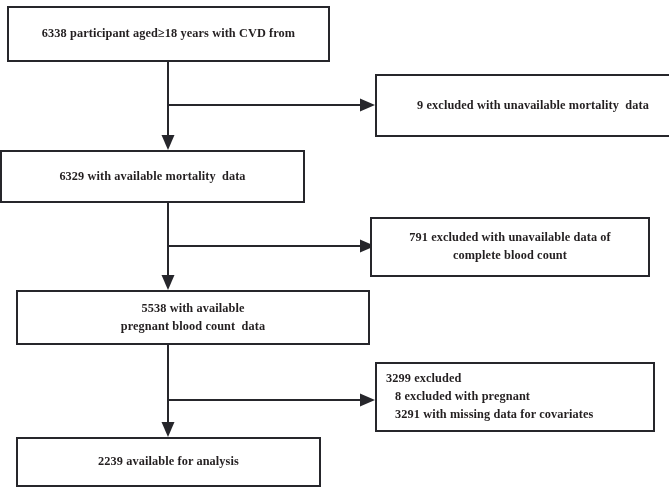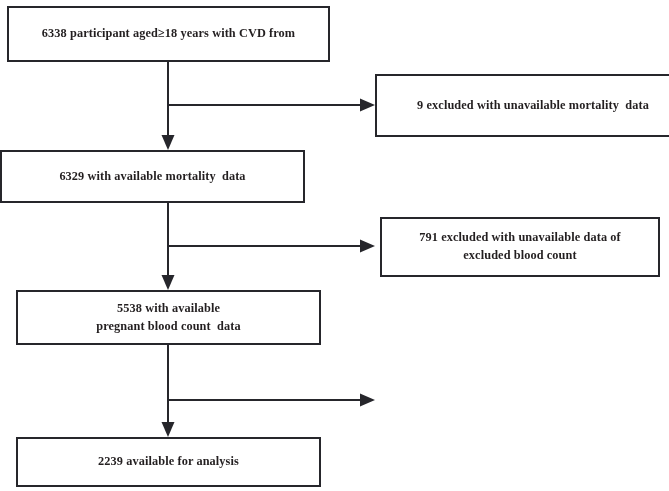--- a/index.html
+++ b/index.html
@@ -77,32 +77,37 @@
   </svg>
 
   <div class="node center" style="left:7px; top:6px; width:323px; height:56px;">
     <span class="line">6338 participant aged≥18 years with CVD from</span>
   </div>
 
   <div class="node center" style="left:0; top:150px; width:305px; height:53px;">
     <span class="line">6329 with available mortality  data</span>
   </div>
 
-  <div class="node center" style="left:16px; top:290px; width:305px; height:55px;">
+  <div class="node center" style="left:16px; top:290px; width:354px; height:55px;">
     <span class="line">5538 with available</span>
     <span class="line">pregnant blood count  data</span>
   </div>
 
   <div class="node center" style="left:16px; top:437px; width:305px; height:50px;align-items:center;">
     <span class="line">2239 available for analysis</span>
   </div>
 
   <div class="node center" style="left:375px; top:74px; width:316px; height:63px;text-align:right;">
     <span class="line">9 excluded with unavailable mortality  data</span>
   </div>
 
-  <div class="node center" style="left:380px; top:217px; width:280px; height:60px;">
+  <div class="node center" style="left:370px; top:217px; width:280px; height:60px;">
     <span class="line">791 excluded with unavailable data of</span>
-    <span class="line">excluded blood count</span>
+    <span class="line">complete blood count</span>
   </div>
 
+  <div class="node left" style="left:375px; top:362px; width:280px; height:70px;">
+    <span class="line">3299 excluded</span>
+    <span class="line indent">8 excluded with pregnant</span>
+    <span class="line indent">3291 with missing data for covariates</span>
+  </div>
 
 </div>
 
 </body></html>

